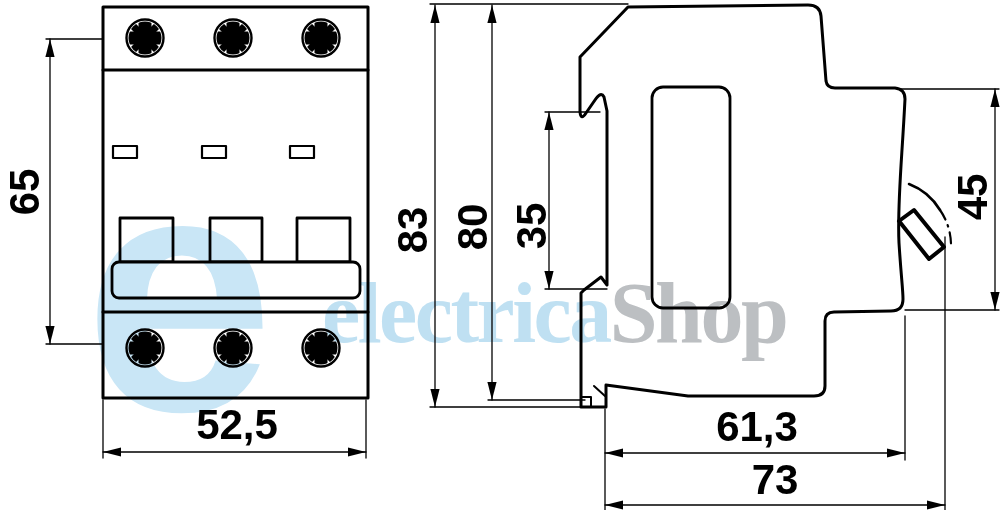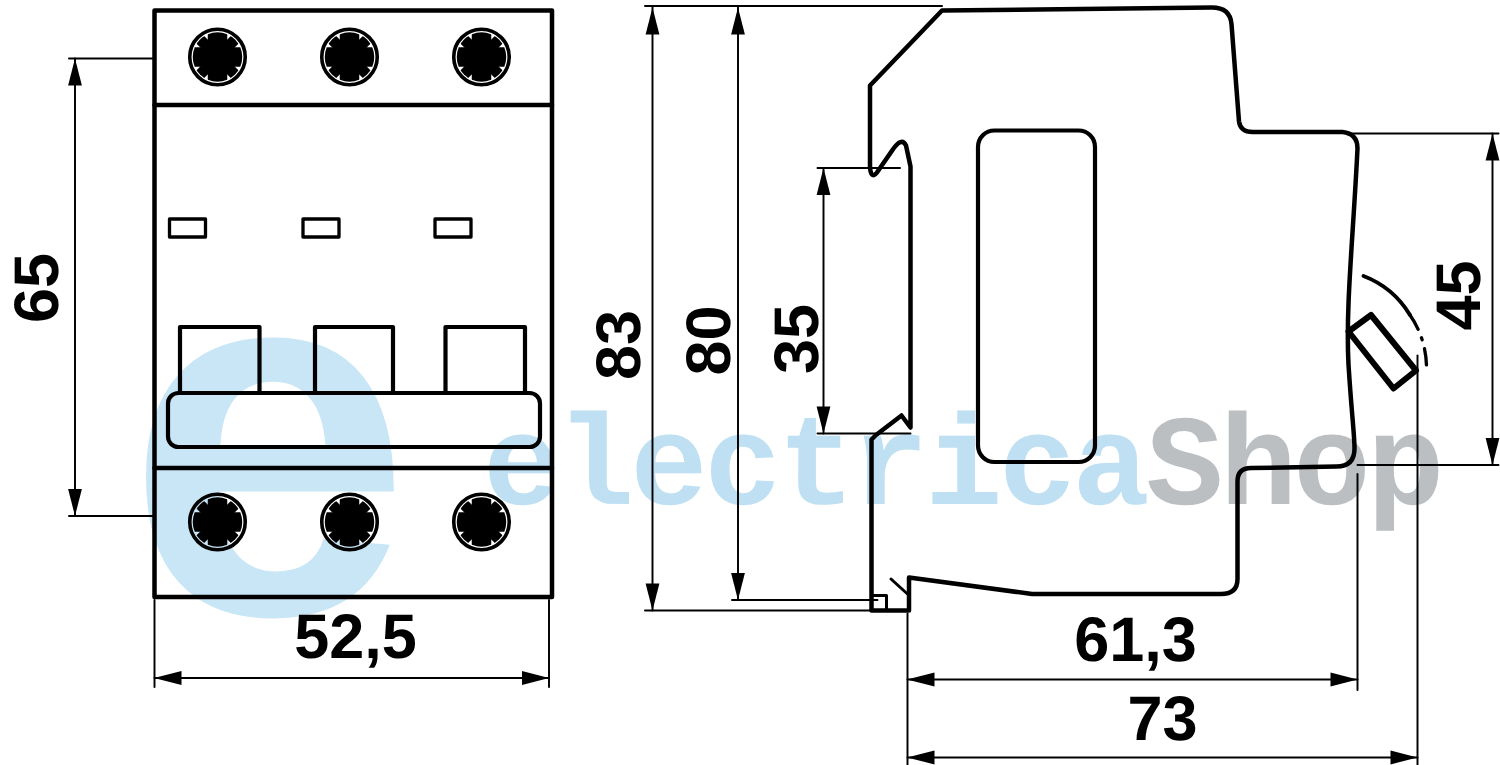--- a/index.html
+++ b/index.html
@@ -17,21 +17,21 @@
     pointer-events:none;mix-blend-mode:multiply;
   }
   #wm-logo{
     position:absolute;left:84px;top:120px;
     font-family:"Liberation Sans",sans-serif;
     font-weight:bold;font-size:342px;line-height:1;
     color:#c9e6f6;
   }
   #wm-text{
     position:absolute;left:322px;top:270px;white-space:nowrap;
-    font-family:Liberation Mono, monospace;
+    font-family:Liberation Serif, serif;
     font-weight:bold;font-size:86px;line-height:1;letter-spacing:-2.5px;
   }
   #wm-text .primary{color:#bfe0f2;}
   #wm-text .secondary{color:#bcbfc2;}
 </style>
 </head>
 <body>
 
 <div id="canvas">
 

